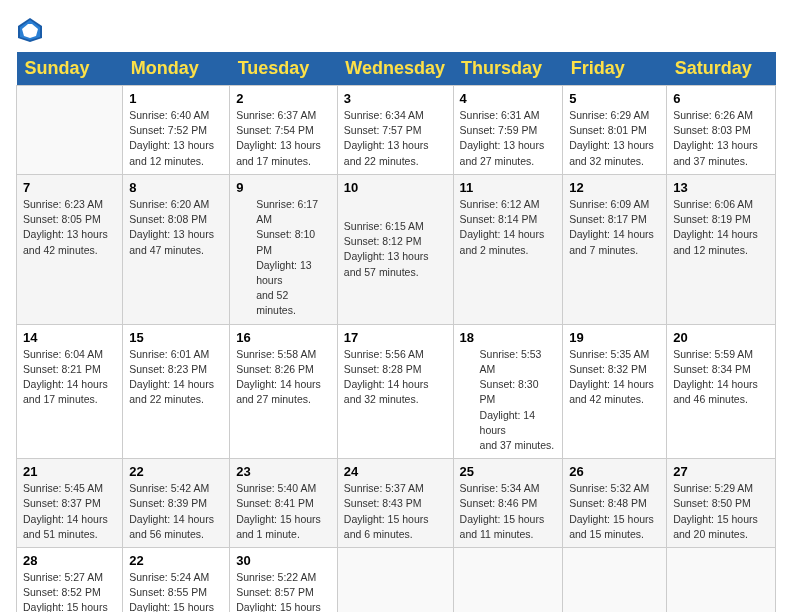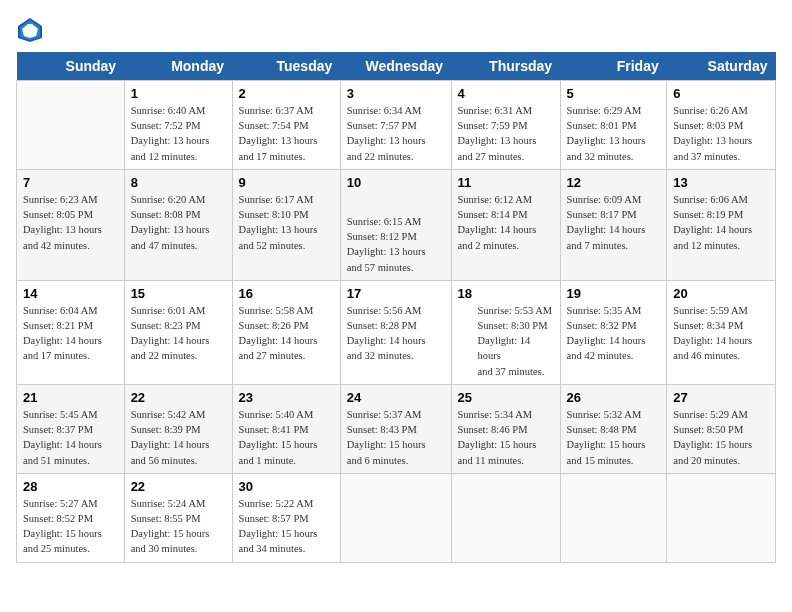--- a/index.html
+++ b/index.html
@@ -44,43 +44,42 @@
       font-size: 15px;
       color: #555;
     }
     table {
       width: 100%;
       border-collapse: collapse;
       font-size: 11px;
     }
     thead tr th {
       background-color: #2563a8;
-      color: #ffffff;
+      color: #fde047;
       padding: 6px 8px;
-      text-align: right;
-      font-size: 14px;
+      text-align: left;
+      font-size: 18px;
       font-weight: bold;
     }
     tbody tr td {
       border: 1px solid #ccc;
       vertical-align: top;
       padding: 5px 6px;
       width: 113px;
       min-height: 80px;
     }
     .day-num {
       font-weight: bold;
       font-size: 13px;
       margin-bottom: 2px;
     }
     .day-info {
       color: #333;
       font-size: 10.5px;
       line-height: 1.45;
-      font-family: Liberation Serif, serif;
     }
     tbody tr:nth-child(odd) td {
       background: #fff;
     }
     tbody tr:nth-child(even) td {
       background: #f5f5f5;
     }
     .empty-cell { background: #f9f9f9 !important; }
   </style>
 </head>
@@ -172,21 +171,21 @@
         </td>
         <td>
           <div class="day-num">8</div>
           <div class="day-info" style="white-space: pre-line;">Sunrise: 6:20 AM
 Sunset: 8:08 PM
 Daylight: 13 hours
 and 47 minutes.</div>
         </td>
         <td>
           <div class="day-num">9</div>
-          <div class="day-info" style="white-space: pre-line;">Sunrise: 6:17 AM
+          <div class="day-info" style="white-space: pre-line; margin-left: 20px;">Sunrise: 6:17 AM
 Sunset: 8:10 PM
 Daylight: 13 hours
 and 52 minutes.</div>
         </td>
         <td>
           <div class="day-num">10</div>
           <div class="day-info" style="white-space: pre-line; margin-top: 24px;">Sunrise: 6:15 AM
 Sunset: 8:12 PM
 Daylight: 13 hours
 and 57 minutes.</div>

